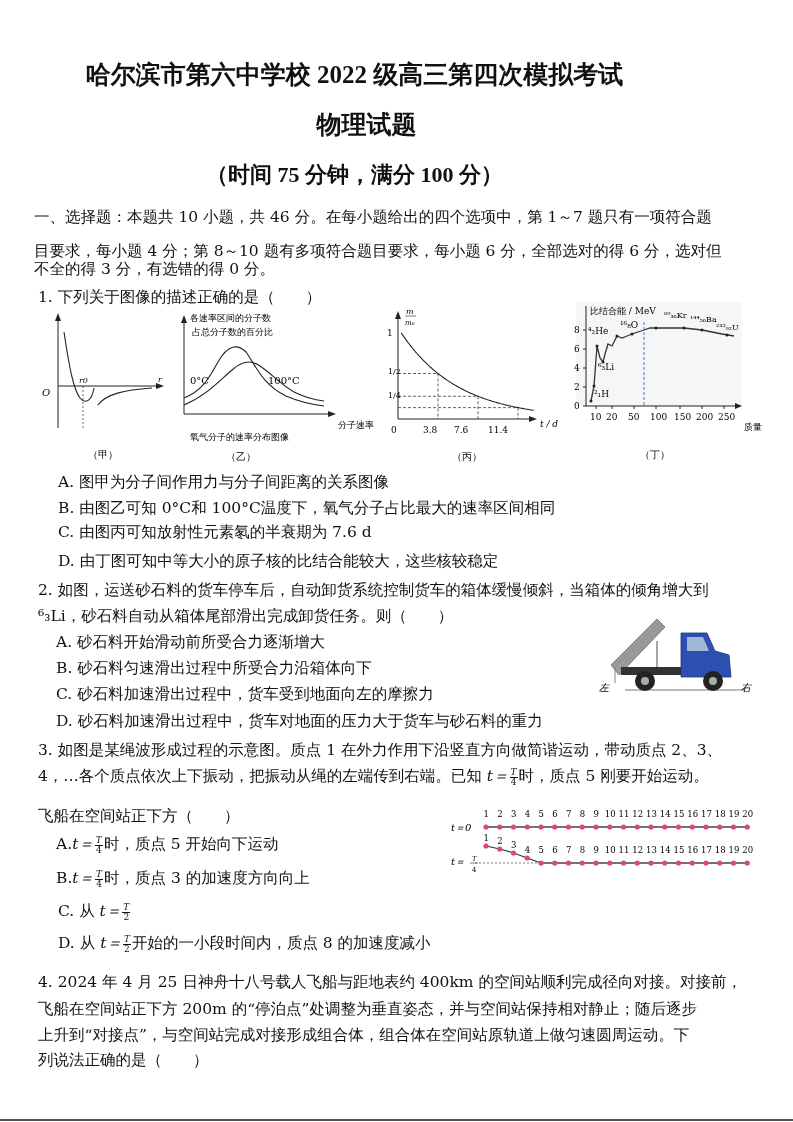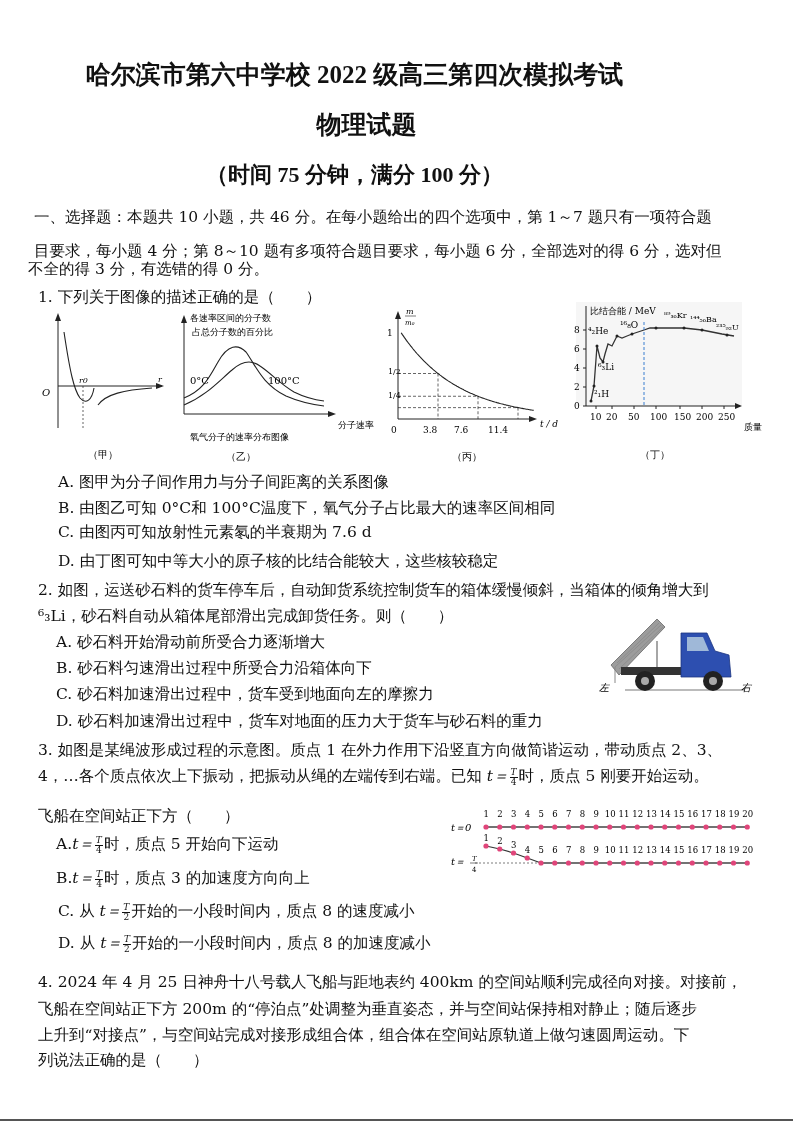--- a/index.html
+++ b/index.html
@@ -22,21 +22,21 @@
 </style>
 </head>
 <body>
 
 <div class="abs title" id="t1">哈尔滨市第六中学校 2022 级高三第四次模拟考试</div>
 <div class="abs title" id="t2">物理试题</div>
 <div class="abs title" id="t3">（时间 75 分钟，满分 100 分）</div>
 
 <div class="abs line" style="left:34px; top:207px;">一、选择题：本题共 10 小题，共 46 分。在每小题给出的四个选项中，第 1～7 题只有一项符合题</div>
 <div class="abs line" style="left:34px; top:233px;margin-top:8px;">目要求，每小题 4 分；第 8～10 题有多项符合题目要求，每小题 6 分，全部选对的得 6 分，选对但</div>
-<div class="abs line" style="left:28px; top:259px;">不全的得 3 分，有选错的得 0 分。</div>
+<div class="abs line" style="left:34px; top:259px;">不全的得 3 分，有选错的得 0 分。</div>
 
 <div class="abs line" style="left:38px; top:287px;">1. 下列关于图像的描述正确的是（　　）</div>
 
 <svg class="abs" style="left:34px; top:310px;" width="130" height="150">
   <line x1="24" y1="8" x2="24" y2="118" stroke="#222" stroke-width="1"></line>
   <polygon points="24,3 21,11 27,11" fill="#222"></polygon>
   <line x1="24" y1="76" x2="128" y2="76" stroke="#222" stroke-width="1"></line>
   <polygon points="130,76 122,73 122,79" fill="#222"></polygon>
   <path d="M30,22 C36,62 40,80 46,88 C52,95 58,90 60,78" fill="none" stroke="#222" stroke-width="1.1"></path>
   <path d="M64,95 C72,84 90,80 118,78" fill="none" stroke="#222" stroke-width="1.1"></path>
@@ -189,21 +189,21 @@
 </div>
 <div class="abs line" style="left:38px; top:806px;">飞船在空间站正下方（　　）</div>
 
 <div class="abs opt" style="left:56px; top:834px;">
   <span>A.</span><span class="it">t＝</span><span class="frac"><span class="num">T</span><span>4</span></span><span>时，质点 5 开始向下运动</span>
 </div>
 <div class="abs opt" style="left:56px; top:868px;">
   <span>B.</span><span class="it">t＝</span><span class="frac"><span class="num">T</span><span>4</span></span><span>时，质点 3 的加速度方向向上</span>
 </div>
 <div class="abs opt" style="left:58px; top:901px;">
-  <span>C. 从 </span><span class="it">t＝</span><span class="frac"><span class="num">T</span><span>2</span></span><span>开始的一小段时间内，质点 8 的速度减小</span>
+  <span>C. 从 </span><span class="it">t＝</span><span class="frac"><span class="num">T</span><span>2</span></span>
 </div>
 <div class="abs opt" style="left:58px; top:933px;">
   <span>D. 从 </span><span class="it">t＝</span><span class="frac"><span class="num">T</span><span>2</span></span><span>开始的一小段时间内，质点 8 的加速度减小</span>
 </div>
 
 <svg class="abs" style="left:445px; top:803px;" width="315" height="78" id="wave-svg">
   <text x="6" y="28" font-size="10" font-style="italic">t＝0</text>
   <text x="6" y="62" font-size="10" font-style="italic">t＝</text>
   <text x="27" y="58" font-size="7" font-style="italic">T</text>
   <line x1="25" y1="60" x2="33" y2="60" stroke="#222" stroke-width="0.6"></line>

